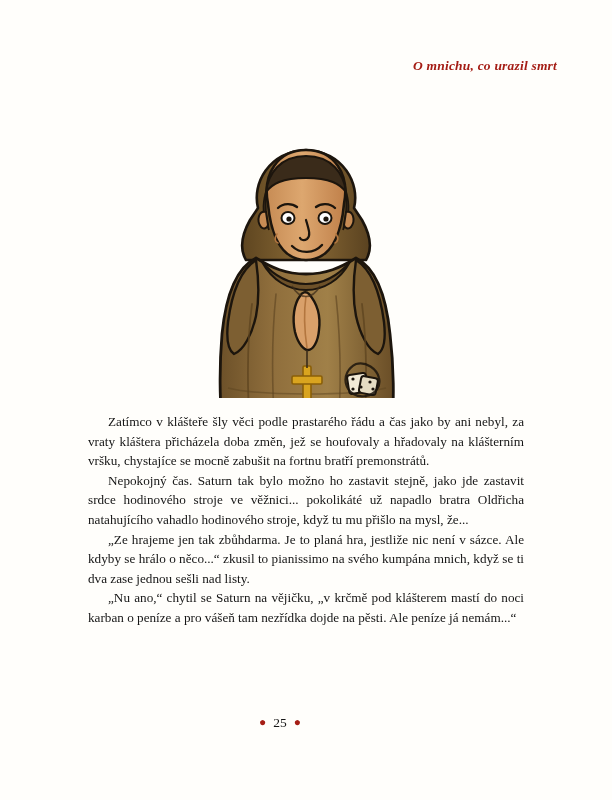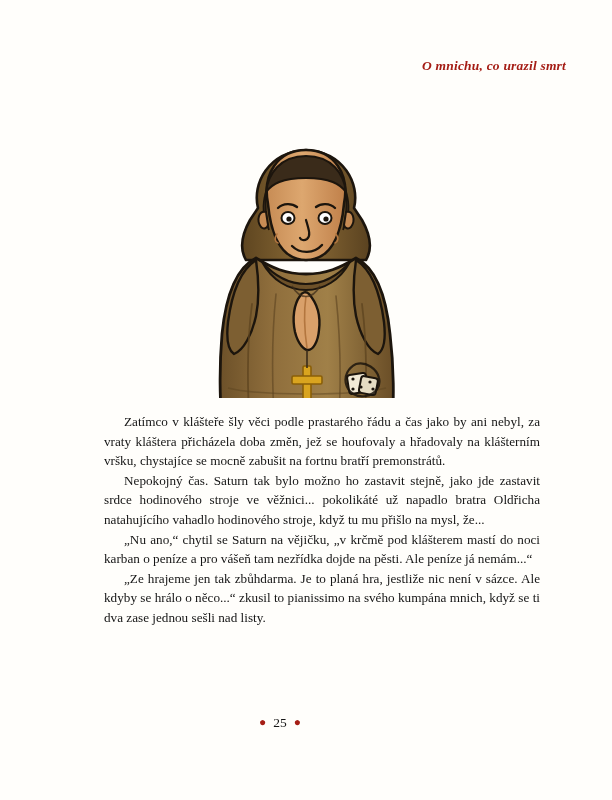--- a/index.html
+++ b/index.html
@@ -15,21 +15,21 @@
     overflow: hidden;
   }
   .page {
     position: absolute;
     inset: 0;
     background: #fffefb;
   }
   .running-head {
     position: absolute;
     top: 58px;
-    right: 46px;
+    right: 55px;
     font-family: "Liberation Serif", serif;
     font-style: italic;
     font-weight: bold;
     font-size: 13.5px;
     color: #a51d15;
     letter-spacing: 0.2px;
   }
   .illustration {
     position: absolute;
     top: 88px;
@@ -40,21 +40,20 @@
   .body-text {
     position: absolute;
     top: 412px;
     left: 88px;
     width: 436px;
     font-size: 13.2px;
     line-height: 19.6px;
     color: #151515;
     text-align: justify;
     text-justify: inter-word;
-    margin-left: 16px;
   }
   .body-text p {
     margin: 0;
     text-indent: 20px;
   }
   .footer {
     position: absolute;
     top: 714px;
     left: 0;
     width: 560px;
@@ -179,21 +178,21 @@
       <path d="M346 330 C344 340 344 352 346 364 L362 364 C364 356 364 344 362 330 Z" fill="#1c150d" stroke="#1c150d" stroke-width="2"></path>
 
       <path d="M244 362 C238 368 240 374 250 374 L272 374 C276 370 274 363 268 362 Z" fill="#1c150d"></path>
       <path d="M342 362 C336 363 334 370 338 374 L362 374 C372 374 374 368 368 362 Z" fill="#1c150d"></path>
     </svg>
   </div>
 
   <div class="body-text">
     <p>Zatímco v klášteře šly věci podle prastarého řádu a čas jako by ani nebyl, za vraty kláštera přicházela doba změn, jež se houfovaly a hřadovaly na klášterním vršku, chystajíce se mocně zabušit na fortnu bratří premonstrátů.</p>
     <p>Nepokojný čas. Saturn tak bylo možno ho zastavit stejně, jako jde zastavit srdce hodinového stroje ve věžnici... pokolikáté už napadlo bratra Oldřicha natahujícího vahadlo hodinového stroje, když tu mu přišlo na mysl, že...</p>
+    <p>„Ze hrajeme jen tak zbůhdarma. Je to planá hra, jestliže nic není v sázce. Ale kdyby se hrálo o něco...“ zkusil to pianissimo na svého kumpána mnich, když se ti dva zase jednou sešli nad listy.</p>
     <p>„Nu ano,“ chytil se Saturn na vějičku, „v krčmě pod klášterem mastí do noci karban o peníze a pro vášeň tam nezřídka dojde na pěsti. Ale peníze já nemám...“</p>
-    <p>„Ze hrajeme jen tak zbůhdarma. Je to planá hra, jestliže nic není v sázce. Ale kdyby se hrálo o něco...“ zkusil to pianissimo na svého kumpána mnich, když se ti dva zase jednou sešli nad listy.</p>
   </div>
 
   <div class="footer">
     <span class="dot">●</span><span class="pageno">25</span><span class="dot">●</span>
   </div>
 
 </div>
 
 </body></html>

